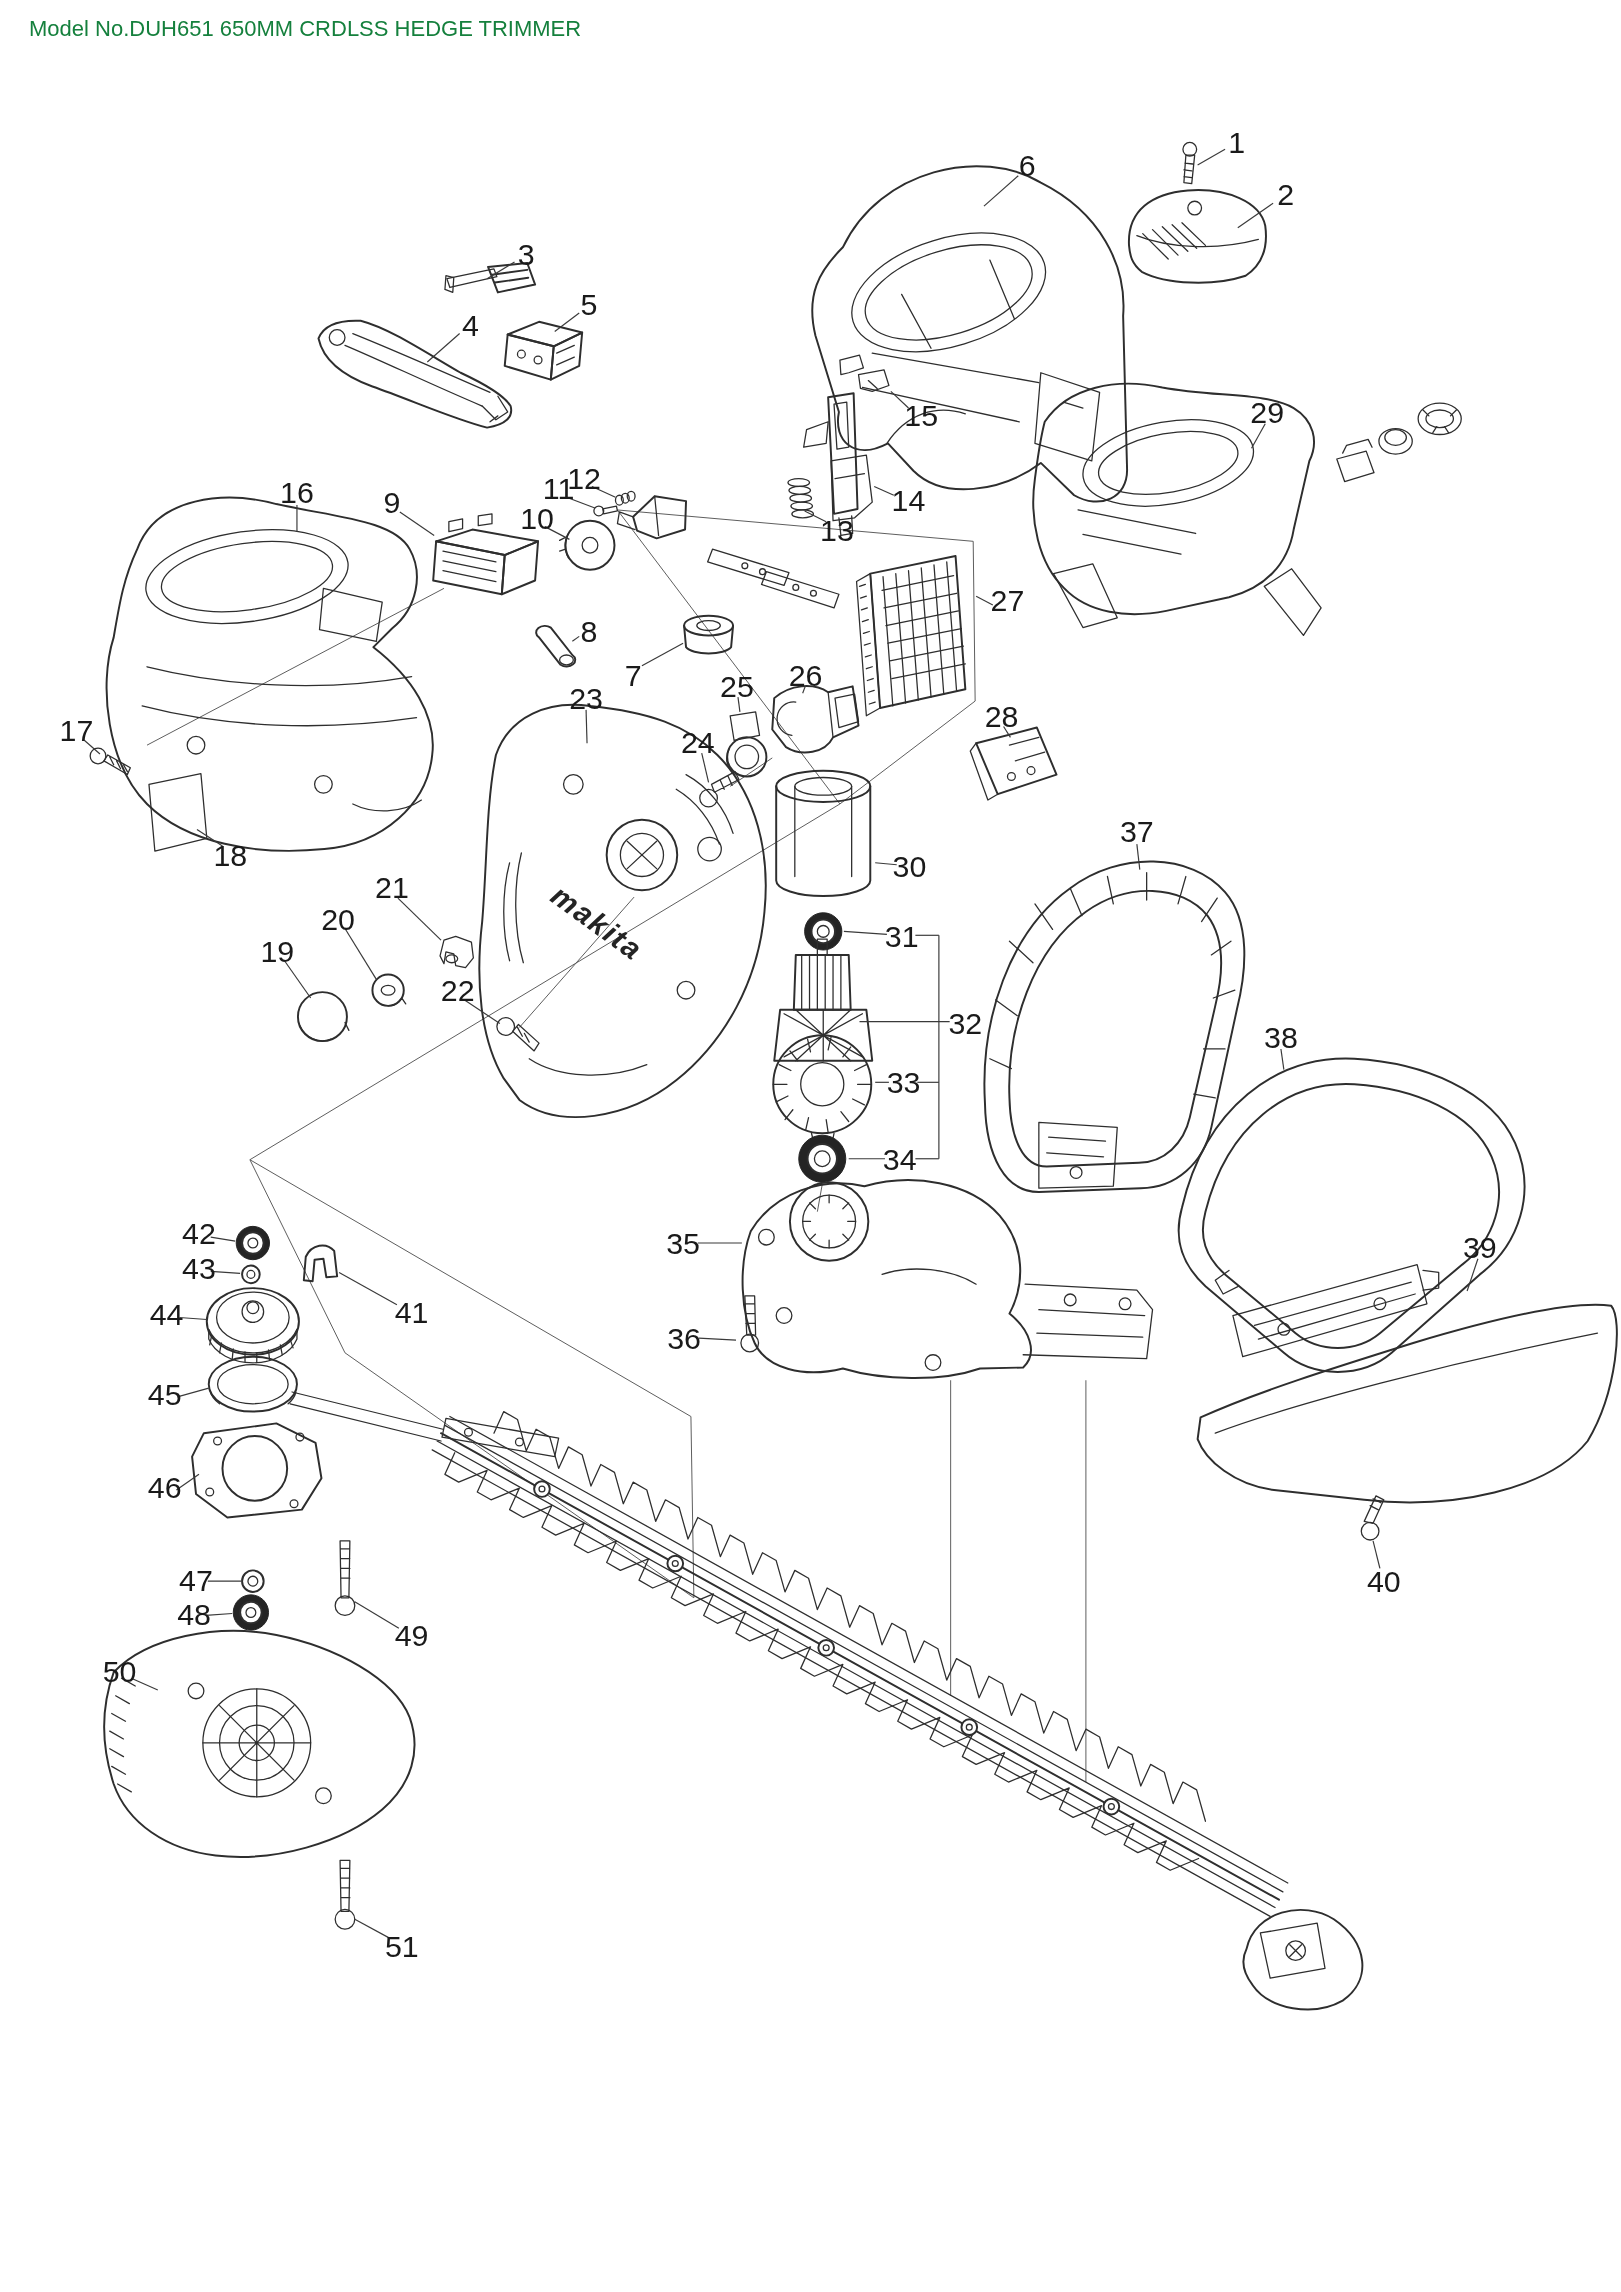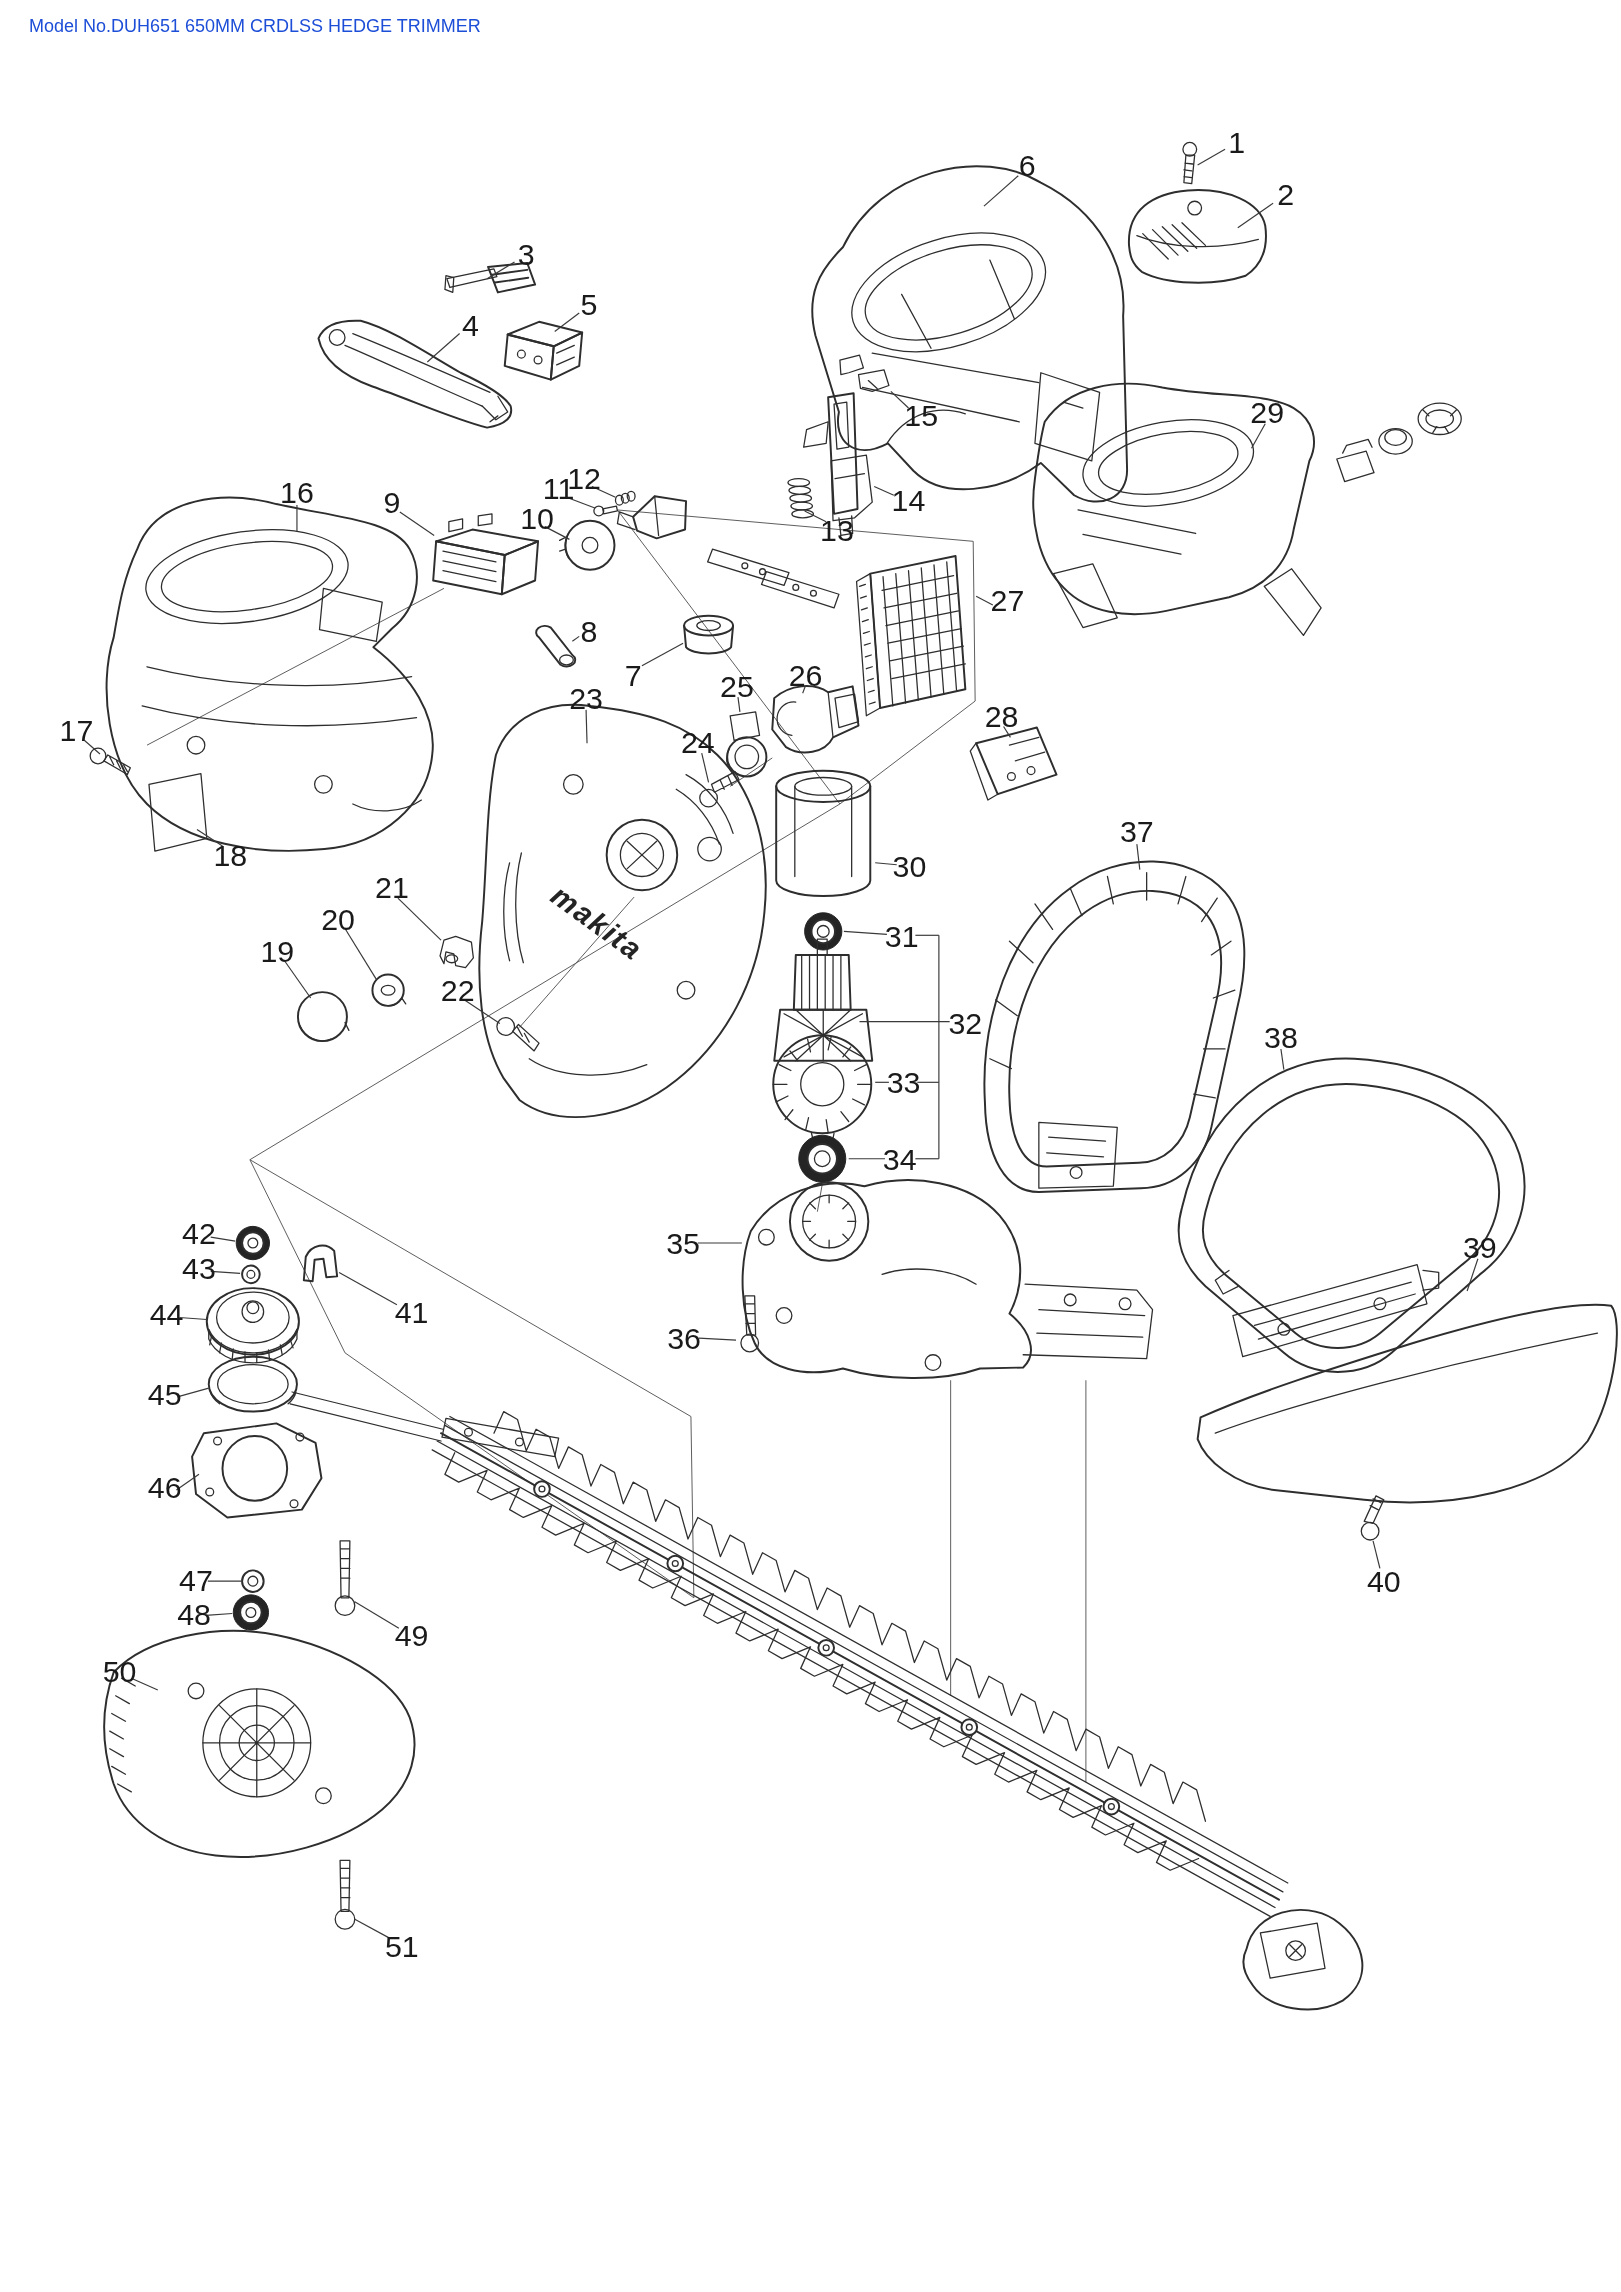--- a/index.html
+++ b/index.html
@@ -1,18 +1,18 @@
 <!DOCTYPE html>
 <html><head>
 <meta charset="utf-8">
 <style>
   html,body{margin:0;padding:0;background:#ffffff;}
   .page{position:relative;width:1621px;height:2293px;background:#ffffff;overflow:hidden;
         font-family:"Liberation Sans",sans-serif;}
-  .title{position:absolute;left:29px;top:15.7px;font-size:18px;color:#1d4ed8;letter-spacing:0;}
+  .title{position:absolute;left:29px;top:15.7px;font-size:22px;color:#15803d;letter-spacing:0;}
   svg{position:absolute;left:0;top:0;}
   .p{fill:none;stroke:#2e2e2e;stroke-width:2;stroke-linejoin:round;stroke-linecap:round;}
   .p1{fill:none;stroke:#2e2e2e;stroke-width:1.3;stroke-linejoin:round;stroke-linecap:round;}
   .ref{fill:none;stroke:#5a5a5a;stroke-width:1;}
   .ld{fill:none;stroke:#3a3a3a;stroke-width:1.2;}
   .lbl{font-family:"Liberation Sans",sans-serif;font-size:31px;fill:#1a1a1a;}
   .dark{fill:#242424;stroke:#242424;}
   .wfill{fill:#ffffff;stroke:#2e2e2e;stroke-width:2;stroke-linejoin:round;}
   .brand{font-family:"Liberation Sans",sans-serif;font-weight:bold;font-style:italic;
          font-size:30px;fill:#242424;letter-spacing:2px;}

